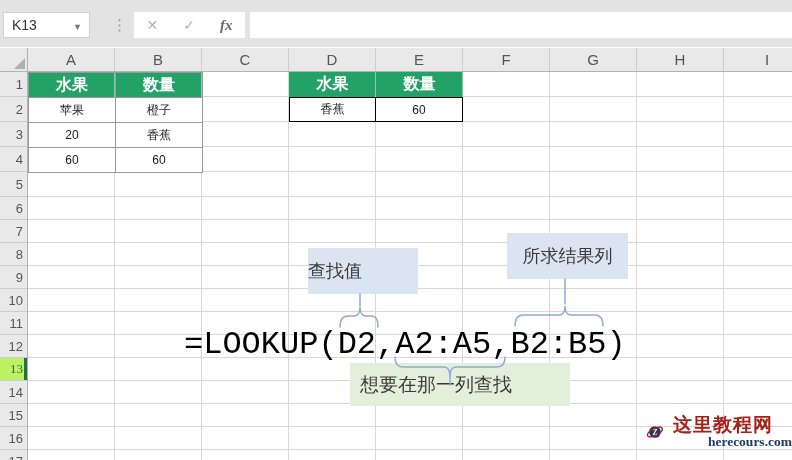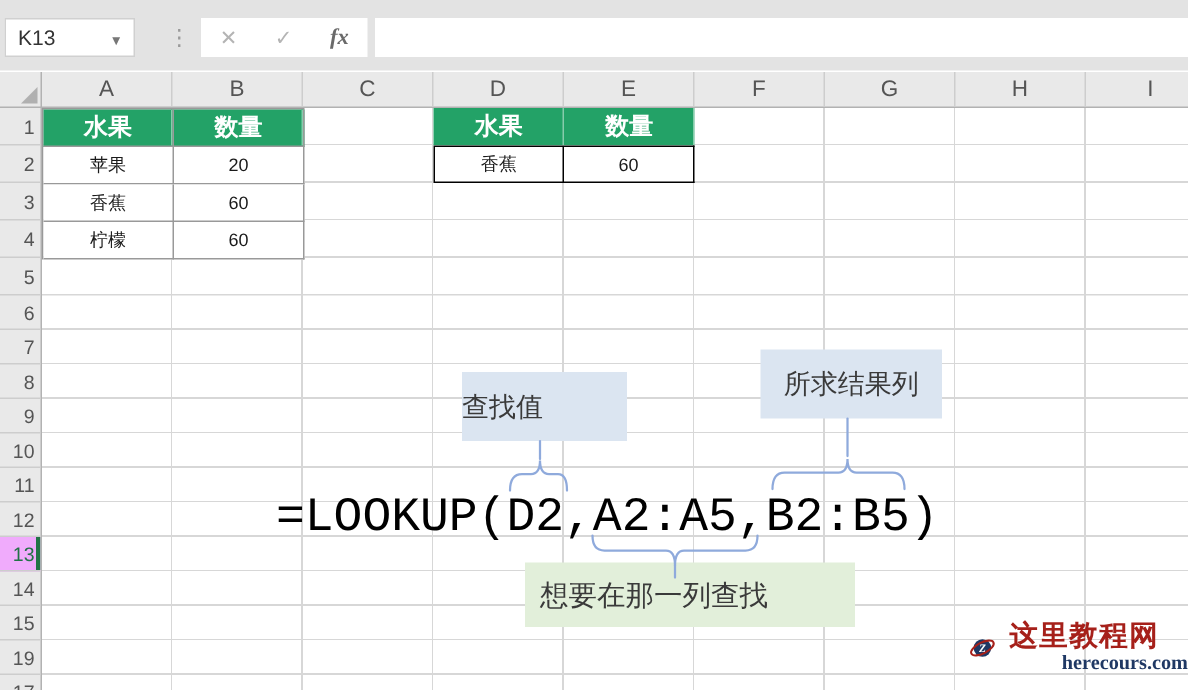--- a/index.html
+++ b/index.html
@@ -35,22 +35,22 @@
     border-left:11px solid transparent;border-bottom:11px solid #b0b0b0;}
   .colheads{position:absolute;left:28px;top:48px;width:764px;height:24px;display:flex;
     background:var(--head-bg);border-bottom:1px solid var(--head-border);overflow:hidden;}
   .col-h{flex:0 0 87px;display:flex;align-items:center;justify-content:center;
     font-size:15px;color:#555;border-right:1px solid var(--head-sep);}
   .rowheads{position:absolute;left:0;top:72px;width:28px;height:388px;background:var(--head-bg);
     border-right:1px solid var(--head-border);overflow:hidden;}
   .row-h{display:flex;align-items:center;justify-content:flex-end;padding-right:4px;
     font-size:13px;color:#555;border-bottom:1px solid var(--head-sep);height:23px;}
   .row-h.tall{height:25px;}
-  .row-h.sel{background:#f0abfc;color:var(--selected-green);
-    box-shadow:inset -3px 0 0 var(--selected-green);}
+  .row-h.sel{background:#bef264;color:var(--selected-green);
+    box-shadow:inset -3px 0 0 var(--selected-green);font-family:Liberation Serif, serif;}
 
   
   .grid{position:absolute;left:28px;top:72px;width:764px;height:388px;background:#fff;}
   .vlines{position:absolute;inset:0;
     background:repeating-linear-gradient(to right,transparent 0 86px,var(--gridline) 86px 87px);}
   .hlinesA{position:absolute;left:0;top:0;width:100%;height:125px;
     background:repeating-linear-gradient(to bottom,transparent 0 24px,var(--gridline) 24px 25px);}
   .hlinesB{position:absolute;left:0;top:125px;width:100%;height:263px;
     background:repeating-linear-gradient(to bottom,transparent 0 22px,var(--gridline) 22px 23px);}
 
@@ -71,21 +71,21 @@
   .lookup-data{position:absolute;left:289px;top:97px;display:flex;}
   .lookup-data .cell{width:87px;height:25px;border:1.5px solid #000;}
   .lookup-data .cell + .cell{border-left:0;}
 
   
   .ann-box{position:absolute;display:flex;align-items:center;color:#3a3a3a;font-size:18px;}
   .box-lookup{left:308px;top:248px;width:110px;height:46px;background:var(--ann-blue);
     padding-left:0;}
   .box-result{left:507px;top:233px;width:121px;height:46px;background:var(--ann-blue);
     justify-content:center;text-align:center;}
-  .box-search{left:350px;top:375px;width:220px;height:43px;background:var(--ann-green);
+  .box-search{left:350px;top:363px;width:220px;height:43px;background:var(--ann-green);
     padding-left:10px;font-size:19px;}
   .formula{position:absolute;left:184px;top:329px;font-family:"Liberation Mono",monospace;
     font-size:32px;line-height:1;color:#000;white-space:pre;}
   .braces{position:absolute;left:0;top:0;width:792px;height:460px;pointer-events:none;}
 
   
   .watermark{position:absolute;left:646px;top:406px;width:146px;height:52px;
     display:flex;align-items:center;}
   .wm-text{margin-left:9px;display:flex;flex-direction:column;}
   .wm-name{color:var(--logo-red);font-weight:bold;font-size:19px;letter-spacing:1px;
@@ -133,38 +133,38 @@
   <div class="row-h">6</div>
   <div class="row-h">7</div>
   <div class="row-h">8</div>
   <div class="row-h">9</div>
   <div class="row-h">10</div>
   <div class="row-h">11</div>
   <div class="row-h">12</div>
   <div class="row-h sel">13</div>
   <div class="row-h">14</div>
   <div class="row-h">15</div>
-  <div class="row-h">19</div>
+  <div class="row-h">16</div>
   <div class="row-h">17</div>
 </div>
 
 <div class="grid">
   <div class="vlines"></div>
   <div class="hlinesA"></div>
   <div class="hlinesB"></div>
 </div>
 
 <div class="fruit-table">
   <div class="cell hcell">水果</div>
   <div class="cell hcell">数量</div>
   <div class="cell">苹果</div>
+  <div class="cell">橙子</div>
   <div class="cell">20</div>
   <div class="cell">香蕉</div>
   <div class="cell">60</div>
-  <div class="cell">柠檬</div>
   <div class="cell">60</div>
 </div>
 
 <div class="lookup-head">
   <div class="hcell">水果</div>
   <div class="hcell">数量</div>
 </div>
 <div class="lookup-data">
   <div class="cell">香蕉</div>
   <div class="cell">60</div>

